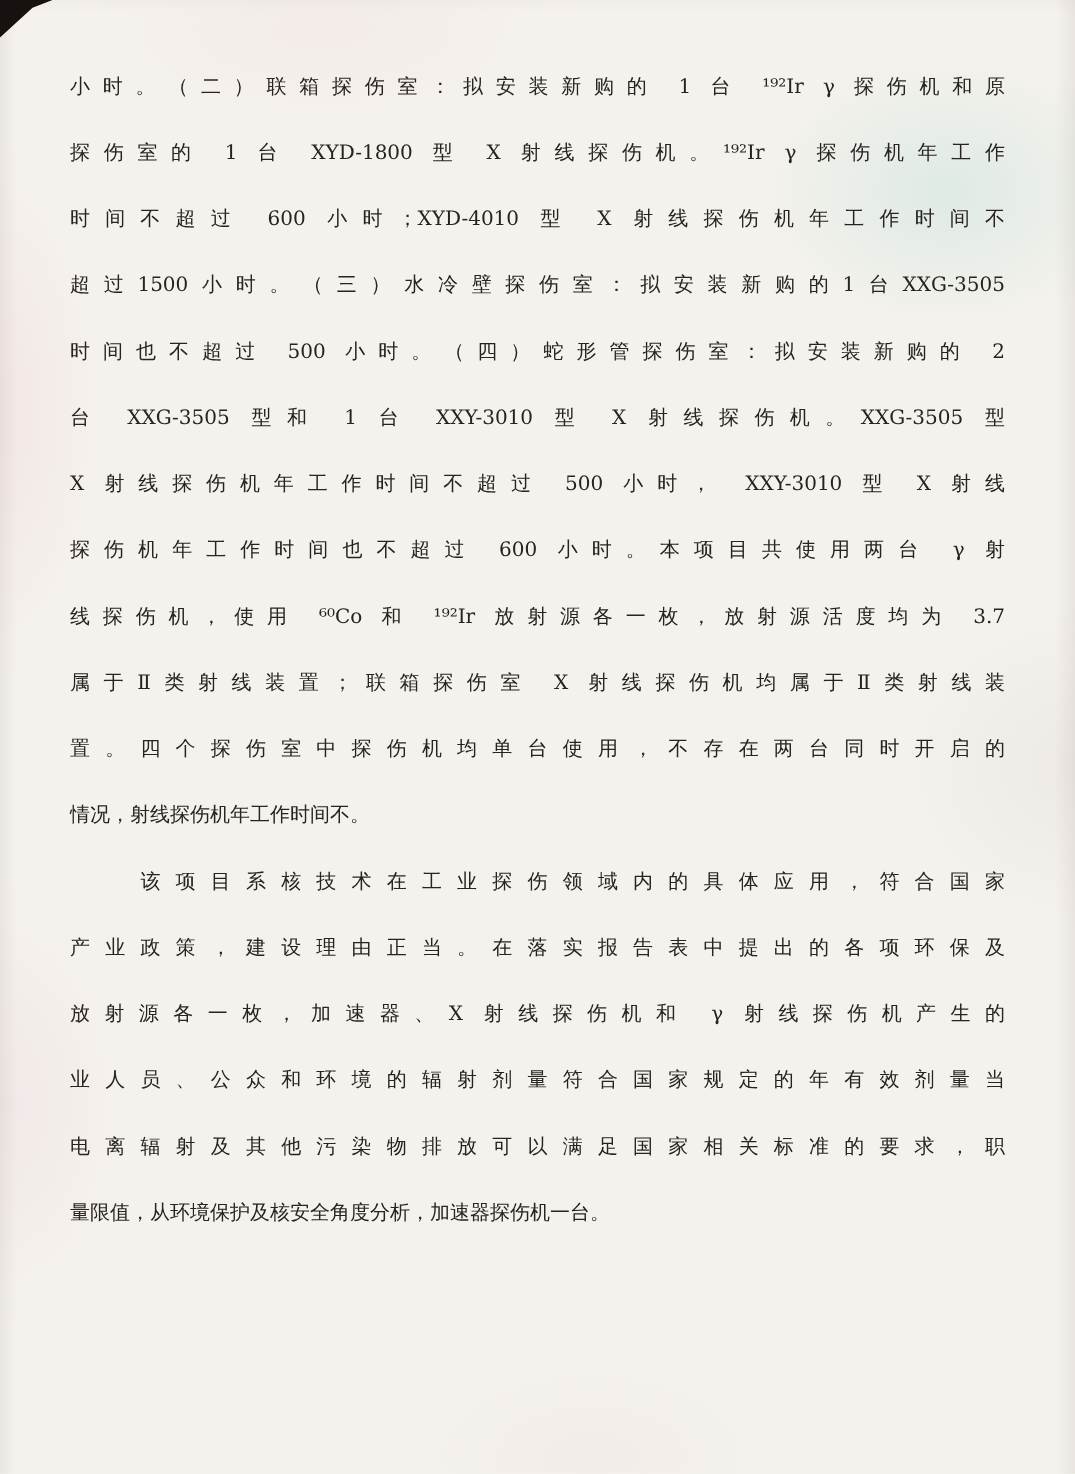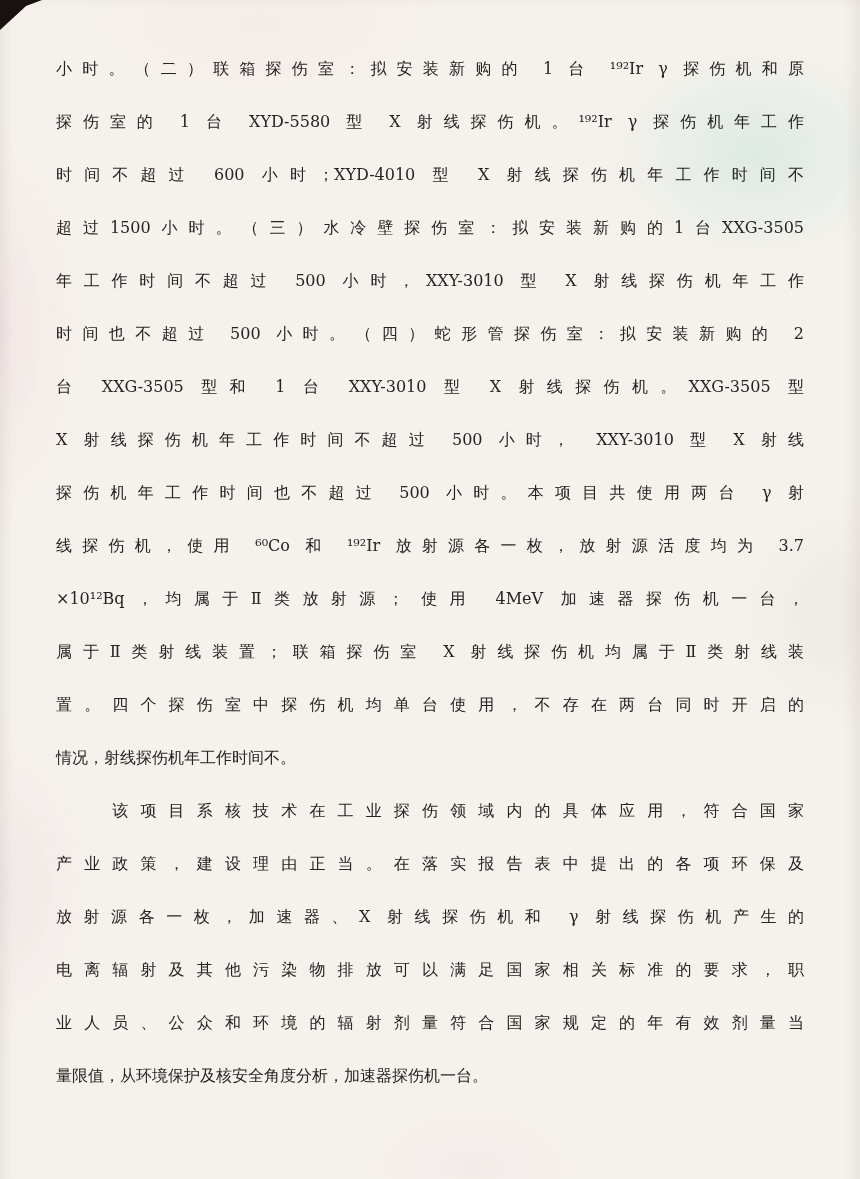--- a/index.html
+++ b/index.html
@@ -59,32 +59,30 @@
   }
 </style>
 </head>
 <body>
 
 <div class="paper"></div>
 <div class="corner-artifact"></div>
 
 <div class="text-block">
     <div class="line just">小时。（二）联箱探伤室：拟安装新购的 1 台 ¹⁹²Ir γ 探伤机和原</div>
-    <div class="line just">探伤室的 1 台 XYD-5580 型 X 射线探伤机。¹⁹²Ir γ 探伤机年工作</div>
+    <div class="line just">探伤室的 1 台 XYD-1800 型 X 射线探伤机。¹⁹²Ir γ 探伤机年工作</div>
     <div class="line just">时间不超过 600 小时；XYD-4010 型 X 射线探伤机年工作时间不</div>
     <div class="line just">超过1500小时。（三）水冷壁探伤室：拟安装新购的1台XXG-3505</div>
-    <div class="line just">年工作时间不超过 500 小时，XXY-3010 型 X 射线探伤机年工作</div>
     <div class="line just">时间也不超过 500 小时。（四）蛇形管探伤室：拟安装新购的 2</div>
     <div class="line just">台 XXG-3505 型和 1 台 XXY-3010 型 X 射线探伤机。XXG-3505 型</div>
     <div class="line just">X 射线探伤机年工作时间不超过 500 小时， XXY-3010 型 X 射线</div>
-    <div class="line just">探伤机年工作时间也不超过 500 小时。本项目共使用两台 γ 射</div>
+    <div class="line just">探伤机年工作时间也不超过 600 小时。本项目共使用两台 γ 射</div>
     <div class="line just">线探伤机，使用 ⁶⁰Co 和 ¹⁹²Ir 放射源各一枚，放射源活度均为 3.7</div>
-    <div class="line just">×10¹²Bq，均属于Ⅱ类放射源； 使用 4MeV 加速器探伤机一台，</div>
     <div class="line just">属于Ⅱ类射线装置；联箱探伤室 X 射线探伤机均属于Ⅱ类射线装</div>
     <div class="line just">置。四个探伤室中探伤机均单台使用，不存在两台同时开启的</div>
     <div class="line">情况，射线探伤机年工作时间不。</div>
     <div class="line just">　　该项目系核技术在工业探伤领域内的具体应用，符合国家</div>
     <div class="line just">产业政策，建设理由正当。在落实报告表中提出的各项环保及</div>
     <div class="line just">放射源各一枚，加速器、X 射线探伤机和 γ 射线探伤机产生的</div>
+    <div class="line just">业人员、公众和环境的辐射剂量符合国家规定的年有效剂量当</div>
     <div class="line just">电离辐射及其他污染物排放可以满足国家相关标准的要求，职</div>
-    <div class="line just">业人员、公众和环境的辐射剂量符合国家规定的年有效剂量当</div>
     <div class="line">量限值，从环境保护及核安全角度分析，加速器探伤机一台。</div>
   </div>
 
 </body></html>

